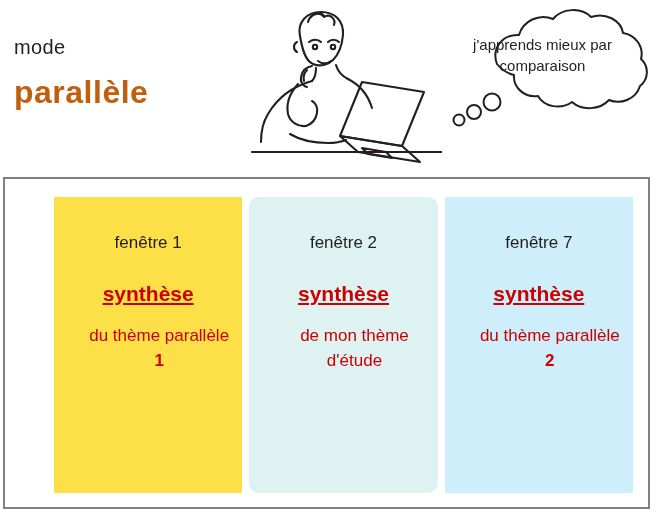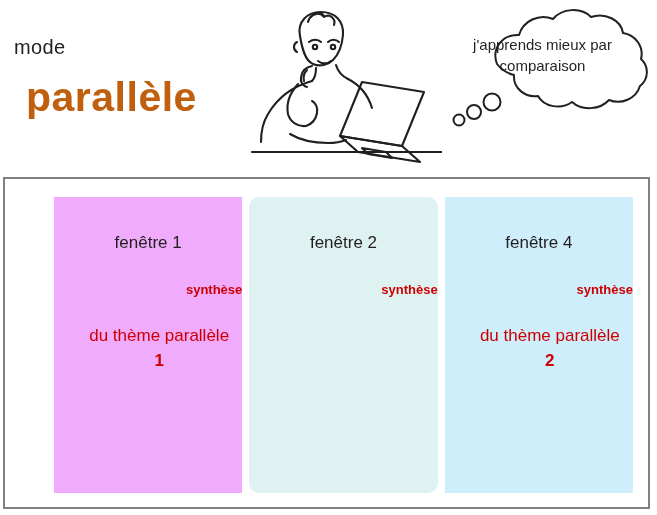--- a/index.html
+++ b/index.html
@@ -23,22 +23,22 @@
   }
   #mode-label {
     position: absolute;
     left: 14px; top: 36px;
     font-size: 20px;
     color: #231f20;
     letter-spacing: 0.4px;
   }
   #mode-title {
     position: absolute;
-    left: 26px; top: 74px;
-    font-size: 41px;
+    left: 14px; top: 74px;
+    font-size: 32px;
     font-weight: bold;
     color: #c0600f;
     letter-spacing: 0.5px;
   }
 
   
   #illustration {
     position: absolute;
     left: 212px; top: 2px;
     width: 230px; height: 175px;
@@ -73,40 +73,41 @@
     left: 16px; top: 18px;
     width: 612px; height: 296px;
     display: flex;
     gap: 7px;
   }
   .column {
     width: 199px;
     height: 296px;
     position: relative;
   }
-  .col-1 { background: #f0abfc; margin-left: 33px; }
+  .col-1 { background: #fde047; margin-left: 33px; }
   .col-2 { background: #dff2f2; border-radius: 10px; }
   .col-3 { background: #cfeefb; }
 
   .win-label {
     position: absolute;
     left: 0; top: 36px;
     width: 100%;
     text-align: center;
     font-size: 17px;
     color: #231f20;
   }
   .synth {
     position: absolute;
     left: 0; top: 85px;
     width: 100%;
-    text-align: right;
-    font-size: 13px;
+    text-align: center;
+    font-size: 21px;
     font-weight: bold;
     color: #cc0000;
+    text-decoration: underline;
   }
   .desc {
     position: absolute;
     left: 11px; top: 127px;
     width: 100%;
     text-align: center;
     font-size: 17px;
     color: #cc0000;
     line-height: 1.45;
   }
@@ -186,24 +187,28 @@
       <div class="synth">synthèse</div>
       <div class="desc">
         <span>du thème parallèle</span><br>
         <b>1</b>
       </div>
     </div>
 
     <div class="column col-2">
       <div class="win-label">fenêtre 2</div>
       <div class="synth">synthèse</div>
+      <div class="desc">
+        <span>de mon thème</span><br>
+        <span>d'étude</span>
+      </div>
     </div>
 
     <div class="column col-3">
-      <div class="win-label">fenêtre 4</div>
+      <div class="win-label">fenêtre 7</div>
       <div class="synth">synthèse</div>
       <div class="desc">
         <span>du thème parallèle</span><br>
         <b>2</b>
       </div>
     </div>
 
   </div>
 
 </div>

